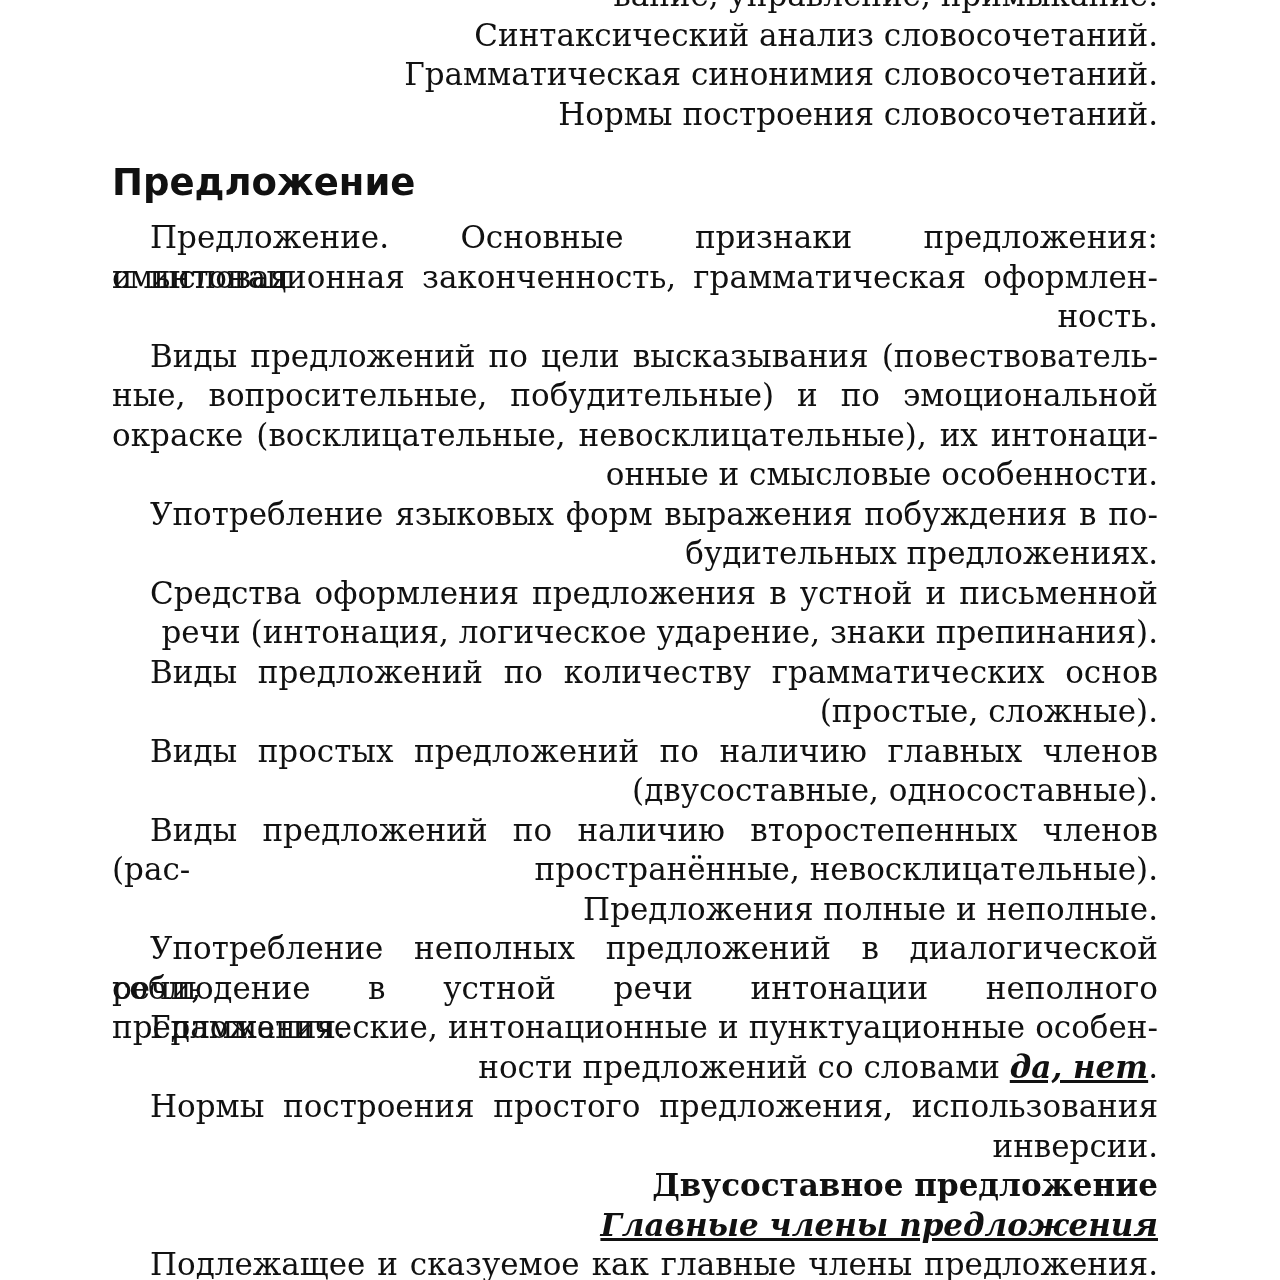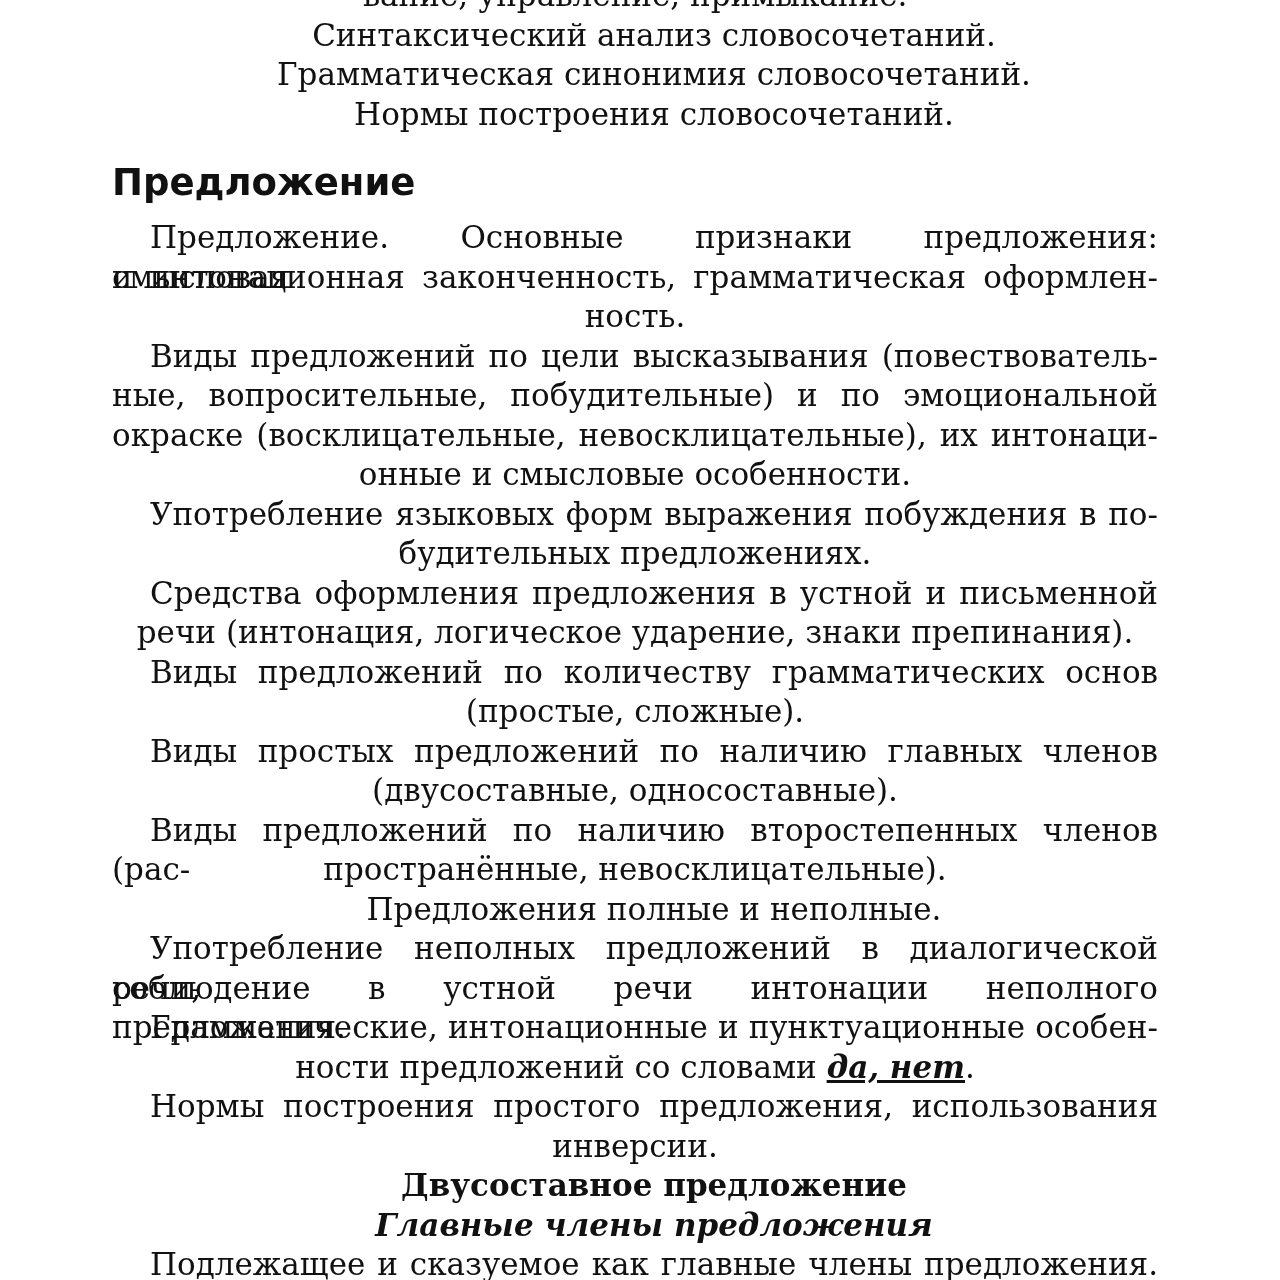--- a/index.html
+++ b/index.html
@@ -18,36 +18,37 @@
   .content {
     position: absolute;
     left: 112px;
     top: -24px;
     width: 1046px;
   }
   .line {
     font-size: 31px;
     line-height: 39.5px;
     height: 39.5px;
-    text-align: center;
+    text-align: right;
     white-space: normal;
   }
   .line.justify {
     text-align: justify;
     text-align-last: justify;
   }
   .line.indent {
     text-indent: 38px;
   }
   .line.bold {
     font-weight: bold;
   }
   .line.bold-italic {
     font-weight: bold;
     font-style: italic;
+    text-decoration: underline;
   }
   .heading {
     font-family: "DejaVu Sans", "Liberation Sans", sans-serif;
     font-weight: bold;
     font-size: 37px;
     line-height: 46px;
     margin-top: 26px;
     margin-bottom: 12px;
     text-align: left;
   }

